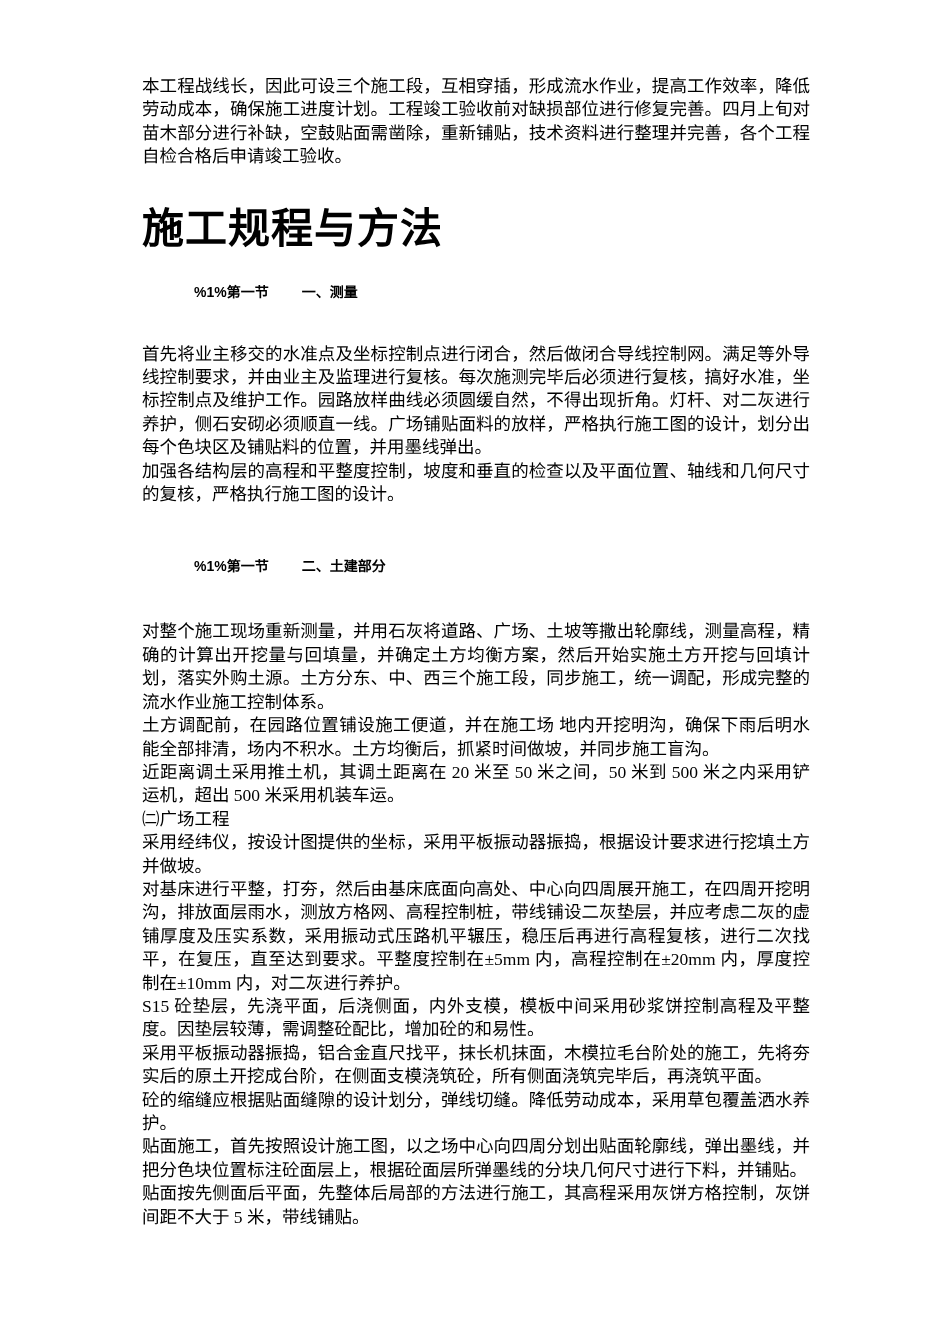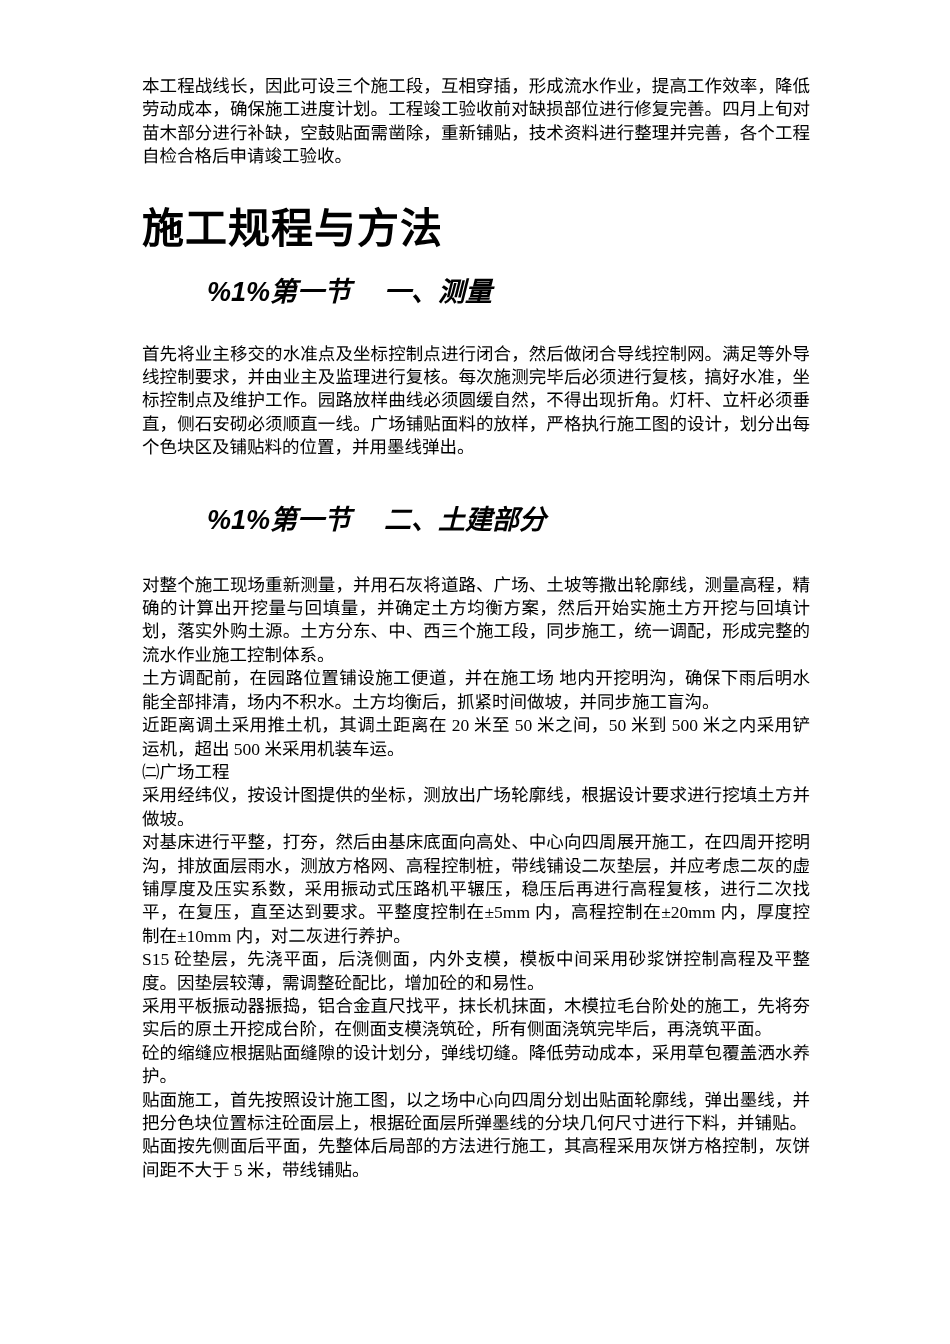--- a/index.html
+++ b/index.html
@@ -34,26 +34,25 @@
     font-weight: bold;
     font-size: 42px;
     line-height: 48px;
     margin: 36px 0 16px 0;
     color: #000000;
     letter-spacing: 1px;
   }
   .section-heading {
     font-family: "Liberation Sans", "DejaVu Sans", sans-serif;
     font-weight: bold;
-    font-size: 27px;
+    font-size: 14px;
     line-height: 28px;
-    margin: 13px;
+    margin: 0;
     padding-left: 52px;
     color: #000000;
-    font-style: italic;
   }
   .section-heading .heading-prefix {
     margin-right: 33px;
   }
   .heading-measurement { margin-top: 25px; }
   .para-group-1 { margin-top: 37px; }
   .heading-civil { margin-top: 46px; }
   .para-group-2 { margin-top: 40px; }
 </style>
 </head>
@@ -63,33 +62,34 @@
 
   <p class="body-text">本工程战线长，因此可设三个施工段，互相穿插，形成流水作业，提高工作效率，降低劳动成本，确保施工进度计划。工程竣工验收前对缺损部位进行修复完善。四月上旬对苗木部分进行补缺，空鼓贴面需凿除，重新铺贴，技术资料进行整理并完善，各个工程自检合格后申请竣工验收。</p>
 
   <h1 class="doc-title">施工规程与方法</h1>
 
   <h2 class="section-heading heading-measurement">
     <span class="heading-prefix">%1%第一节</span><span class="heading-title">一、测量</span>
   </h2>
 
   <div class="para-group-1">
-    <p class="body-para">首先将业主移交的水准点及坐标控制点进行闭合，然后做闭合导线控制网。满足等外导线控制要求，并由业主及监理进行复核。每次施测完毕后必须进行复核，搞好水准，坐标控制点及维护工作。园路放样曲线必须圆缓自然，不得出现折角。灯杆、立杆必须垂直，侧石安砌必须顺直一线。广场铺贴面料的放样，严格执行施工图的设计，划分出每个色块区及铺贴料的位置，并用墨线弹出。</p>
+    <p class="body-para">首先将业主移交的水准点及坐标控制点进行闭合，然后做闭合导线控制网。满足等外导线控制要求，并由业主及监理进行复核。每次施测完毕后必须进行复核，搞好水准，坐标控制点及维护工作。园路放样曲线必须圆缓自然，不得出现折角。灯杆、对二灰进行养护，侧石安砌必须顺直一线。广场铺贴面料的放样，严格执行施工图的设计，划分出每个色块区及铺贴料的位置，并用墨线弹出。</p>
+    <p class="body-para">加强各结构层的高程和平整度控制，坡度和垂直的检查以及平面位置、轴线和几何尺寸的复核，严格执行施工图的设计。</p>
   </div>
 
   <h2 class="section-heading heading-civil">
     <span class="heading-prefix">%1%第一节</span><span class="heading-title">二、土建部分</span>
   </h2>
 
   <div class="para-group-2">
     <p class="body-para">对整个施工现场重新测量，并用石灰将道路、广场、土坡等撒出轮廓线，测量高程，精确的计算出开挖量与回填量，并确定土方均衡方案，然后开始实施土方开挖与回填计划，落实外购土源。土方分东、中、西三个施工段，同步施工，统一调配，形成完整的流水作业施工控制体系。</p>
     <p class="body-para">土方调配前，在园路位置铺设施工便道，并在施工场 地内开挖明沟，确保下雨后明水能全部排清，场内不积水。土方均衡后，抓紧时间做坡，并同步施工盲沟。</p>
     <p class="body-para">近距离调土采用推土机，其调土距离在 20 米至 50 米之间，50 米到 500 米之内采用铲运机，超出 500 米采用机装车运。</p>
     <p class="body-para">㈡广场工程</p>
-    <p class="body-para">采用经纬仪，按设计图提供的坐标，测放出广场轮廓线，根据设计要求进行挖填土方并做坡。</p>
+    <p class="body-para">采用经纬仪，按设计图提供的坐标，采用平板振动器振捣，根据设计要求进行挖填土方并做坡。</p>
     <p class="body-para">对基床进行平整，打夯，然后由基床底面向高处、中心向四周展开施工，在四周开挖明沟，排放面层雨水，测放方格网、高程控制桩，带线铺设二灰垫层，并应考虑二灰的虚铺厚度及压实系数，采用振动式压路机平辗压，稳压后再进行高程复核，进行二次找平，在复压，直至达到要求。平整度控制在±5mm 内，高程控制在±20mm 内，厚度控制在±10mm 内，对二灰进行养护。</p>
     <p class="body-para">S15 砼垫层，先浇平面，后浇侧面，内外支模，模板中间采用砂浆饼控制高程及平整度。因垫层较薄，需调整砼配比，增加砼的和易性。</p>
     <p class="body-para">采用平板振动器振捣，铝合金直尺找平，抹长机抹面，木模拉毛台阶处的施工，先将夯实后的原土开挖成台阶，在侧面支模浇筑砼，所有侧面浇筑完毕后，再浇筑平面。</p>
     <p class="body-para">砼的缩缝应根据贴面缝隙的设计划分，弹线切缝。降低劳动成本，采用草包覆盖洒水养护。</p>
     <p class="body-para">贴面施工，首先按照设计施工图，以之场中心向四周分划出贴面轮廓线，弹出墨线，并把分色块位置标注砼面层上，根据砼面层所弹墨线的分块几何尺寸进行下料，并铺贴。</p>
     <p class="body-para">贴面按先侧面后平面，先整体后局部的方法进行施工，其高程采用灰饼方格控制，灰饼间距不大于 5 米，带线铺贴。</p>
   </div>
 
 </div>
 

